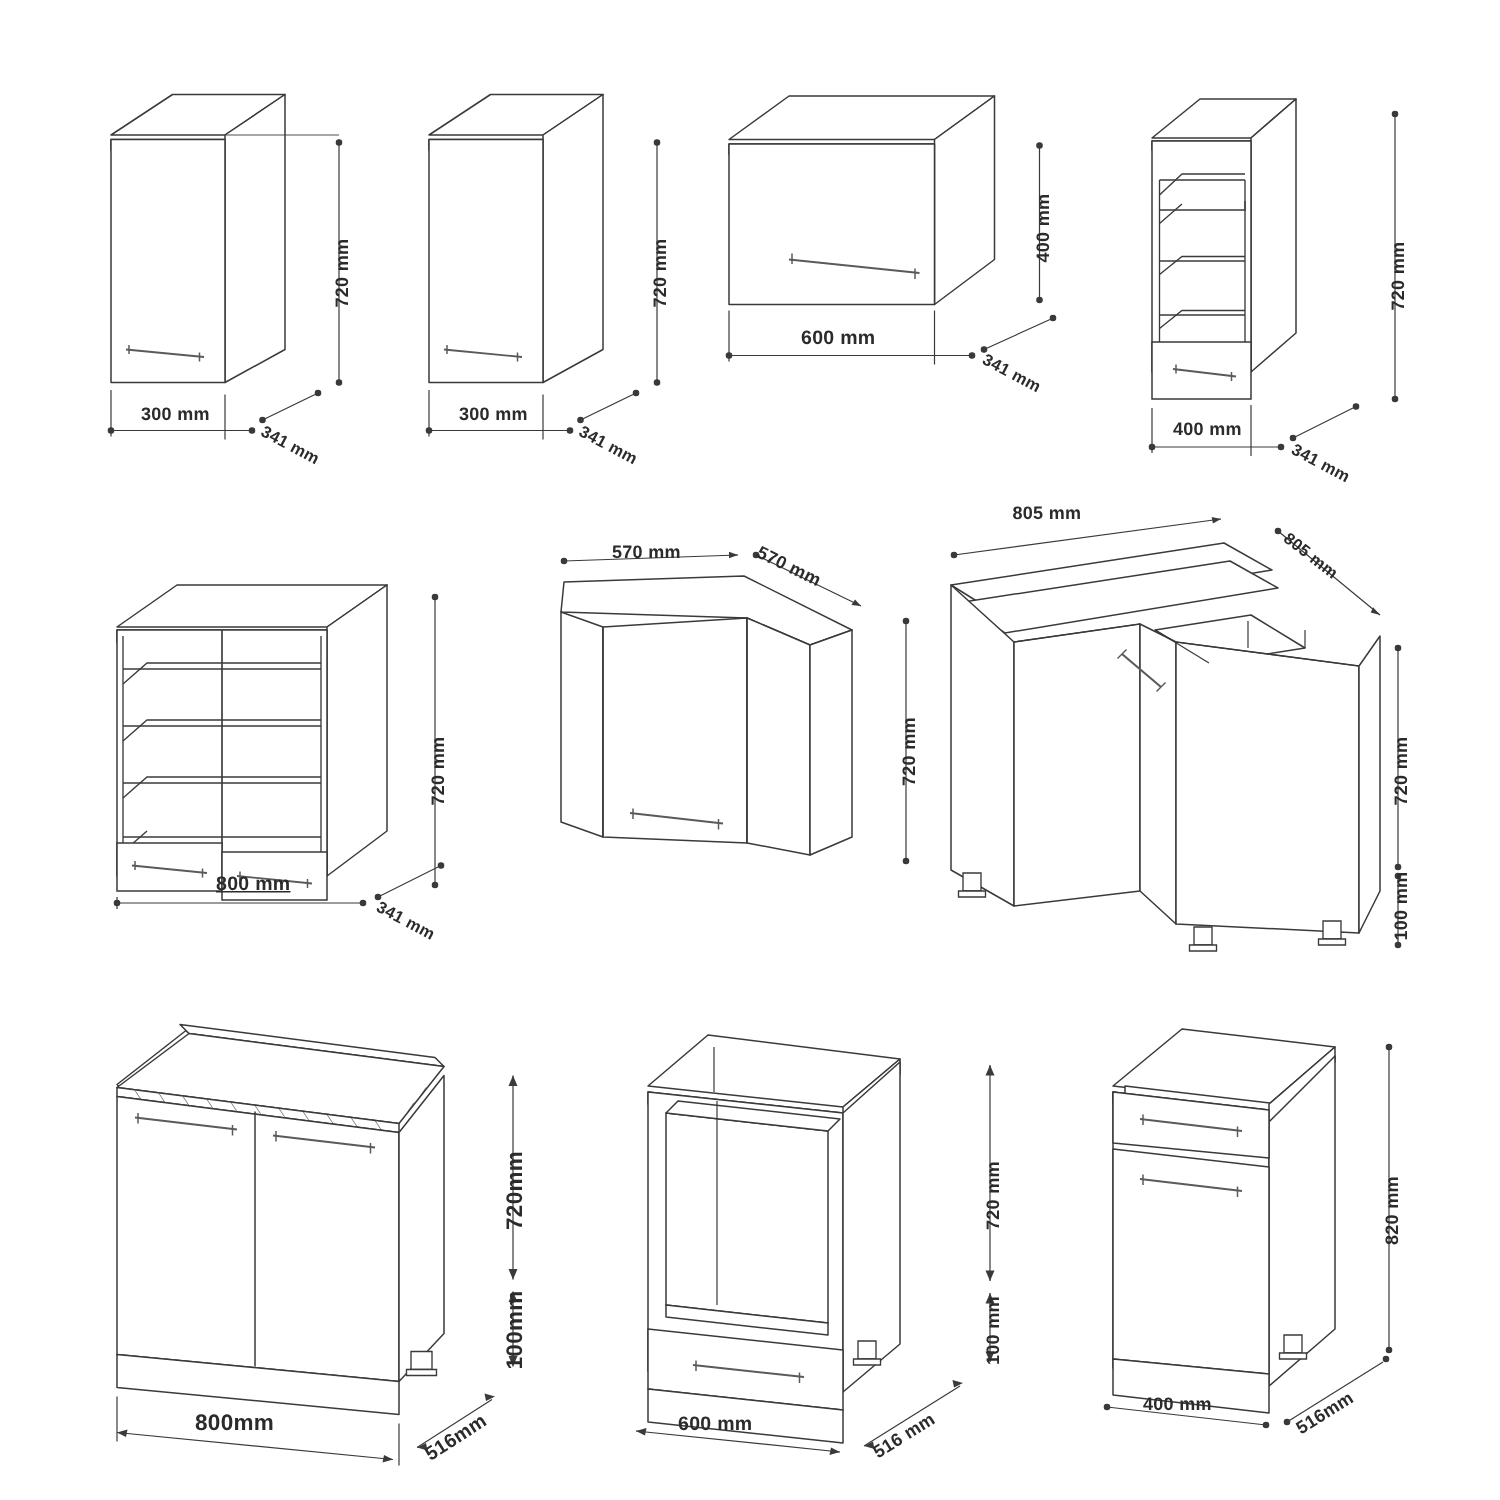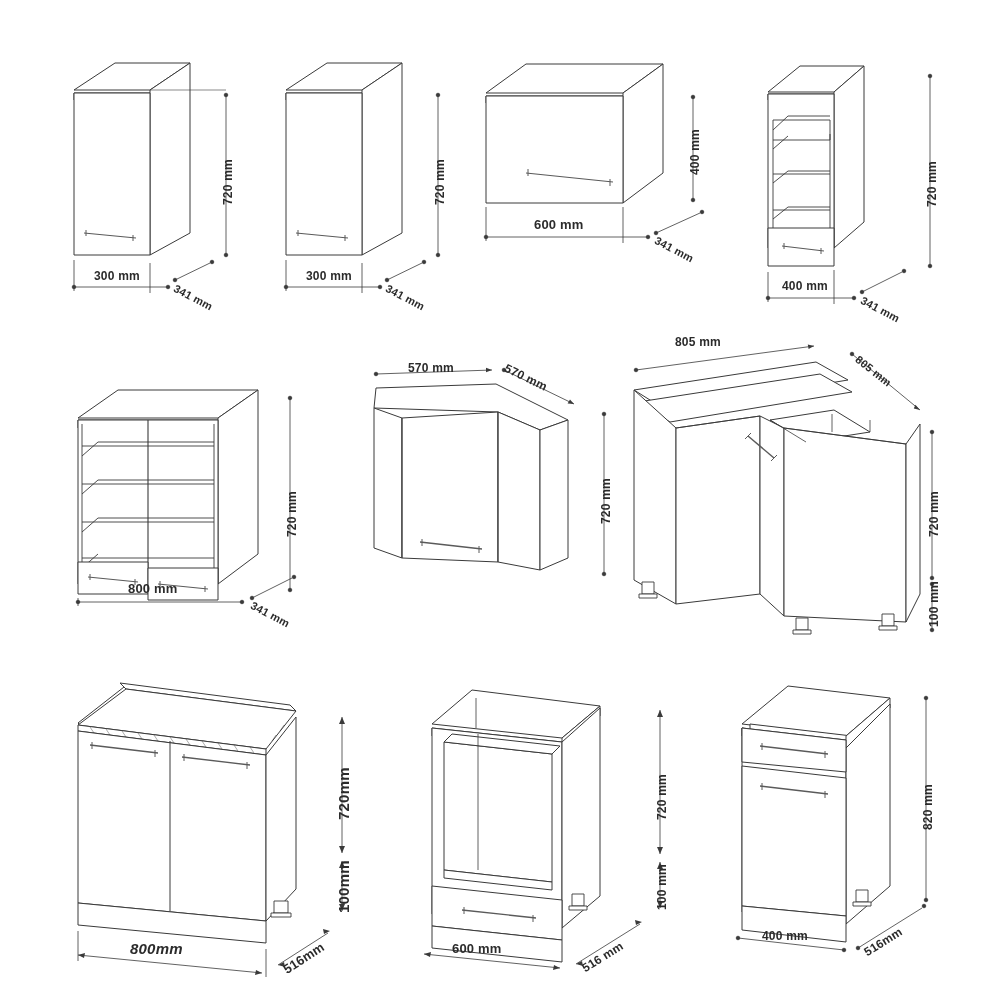--- a/index.html
+++ b/index.html
@@ -218,21 +218,21 @@
         <path d="M18 226 L18 234"></path>
         <path d="M18 230 L182 230"></path>
         <circle cx="18" cy="230" r="1.8"></circle>
           <circle cx="182" cy="230" r="1.8"></circle>
         <path d="M192 226 L232 206"></path>
         <circle cx="192" cy="226" r="1.8"></circle>
           <circle cx="234" cy="205" r="1.8"></circle>
       </g>
     </svg>
     <div class="dimlabel s12 rotCCW" style="left:226px;top:165px;">720 mm</div>
-    <div class="dimlabel s13" style="left:68px;top:210px;">800 mm</div>
+    <div class="dimlabel s13" style="left:84px;top:210px;text-decoration:underline;">800 mm</div>
     <div class="dimlabel s11 rotDepthUp" style="left:194px;top:228px;">341 mm</div>
   </div>
 
   <div class="unit" style="left:368px;top:352px;">
     <svg width="270" height="270" viewBox="0 0 270 270">
       <g fill="#ffffff" stroke="#3a3a3a" stroke-width="1" stroke-linejoin="round">
 
         <path d="M6 56 L8 36 L128 32 L200 68 L172 78 L130 60 Z"></path>
 
         <path d="M6 56 L6 196 L34 206 L34 66 Z"></path>
@@ -399,21 +399,21 @@
         <path d="M28 290 l7 -2 l-1 5 z" stroke="none"></path>
         <path d="M212 308 l-7 2 l1 -5 z" stroke="none"></path>
 
         <path d="M228 300 L278 268"></path>
         <path d="M228 300 l6 -3 l1 5 z" stroke="none"></path>
         <path d="M280 266 l-6 3 l-1 -5 z" stroke="none"></path>
       </g>
     </svg>
     <div class="dimlabel s15 rotCCW" style="left:286px;top:155px;">720mm</div>
     <div class="dimlabel s15 rotCCW" style="left:286px;top:248px;">100mm</div>
-    <div class="dimlabel s15" style="left:80px;top:276px;font-style:italic;">800mm</div>
+    <div class="dimlabel s15" style="left:80px;top:276px;">800mm</div>
     <div class="dimlabel s13" style="left:231px;top:300px;transform:rotate(-33deg);transform-origin:left top;">516mm</div>
   </div>
 
   <div class="unit" style="left:404px;top:672px;">
     <svg width="300" height="310" viewBox="0 0 300 310">
       <g fill="#ffffff" stroke="#3a3a3a" stroke-width="1" stroke-linejoin="round">
 
         <path d="M28 52 L68 18 L196 34 L158 66 Z"></path>
         <path d="M28 56 L158 70 L158 78 L28 64 Z"></path>
         <path d="M158 66 L196 34 L196 44 L158 78 Z"></path>

